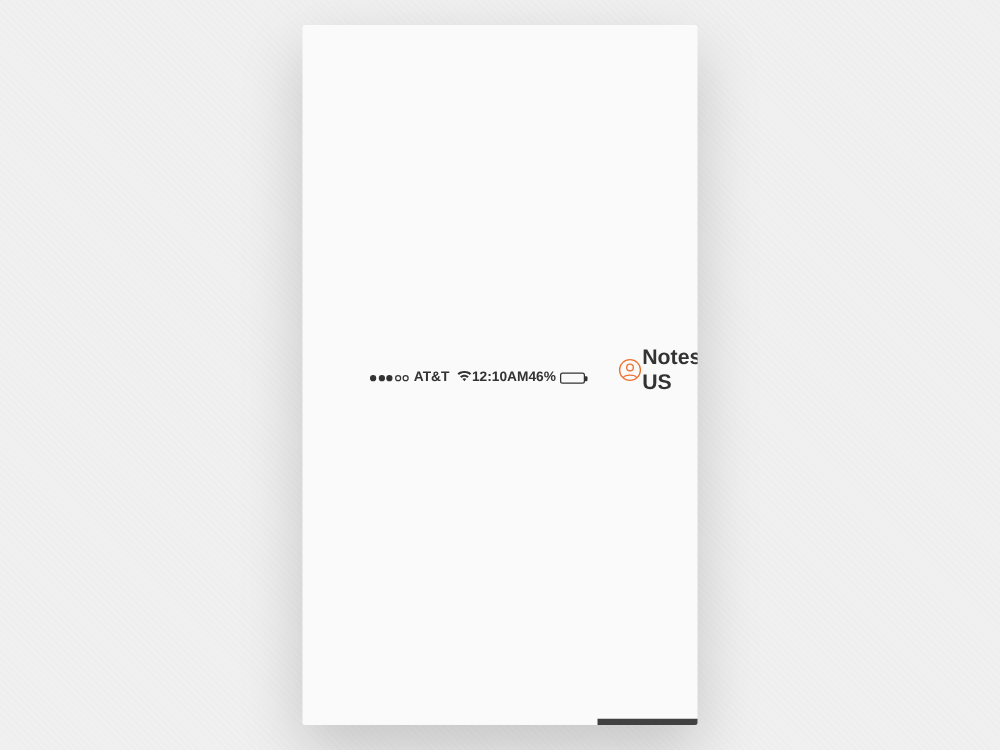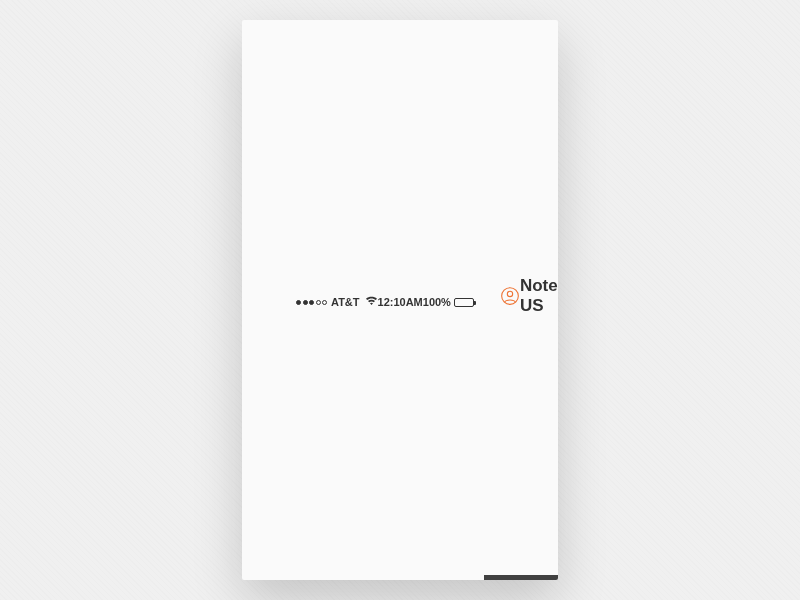--- a/index.html
+++ b/index.html
@@ -146,21 +146,21 @@
       </span>
       <span>AT&amp;T</span>
       <span class="wifi">
         <svg width="13" height="10" viewBox="0 0 13 10">
             <path d="M6.5 9 L5 7.2 C5.8 6.5 7.2 6.5 8 7.2 Z M3 5 C5 3.3 8 3.3 10 5 L8.8 6.3 C7.5 5.2 5.5 5.2 4.2 6.3 Z M1 2.8 C4 0.2 9 0.2 12 2.8 L10.8 4 C8.3 1.9 4.7 1.9 2.2 4 Z" fill="#333"></path>
           </svg>
       </span>
     </div>
     <div>12:10AM</div>
     <div class="status-right">
-      <span>100%</span>
+      <span>46%</span>
       <span class="battery"><span class="battery-fill"></span></span>
     </div>
   </div>
 
   <div class="header">
     <div class="icon-btn">
       <svg width="20" height="20" viewBox="0 0 24 24" fill="none" stroke="#ee7333" stroke-width="1.3">
         <circle cx="12" cy="12" r="10"></circle>
         <circle cx="12" cy="9.5" r="3.2"></circle>
         <path d="M5.5 19.5 C7 16 17 16 18.5 19.5"></path>

